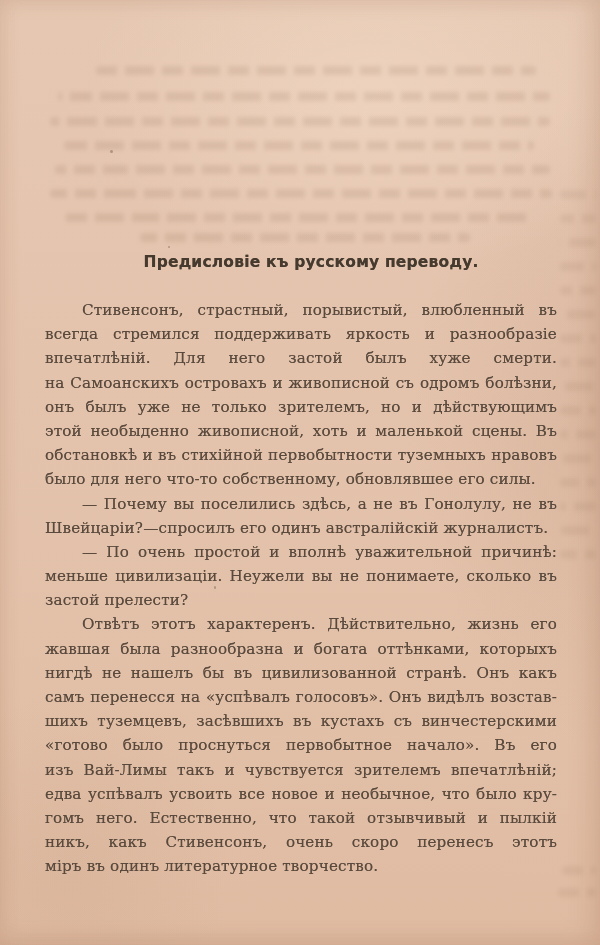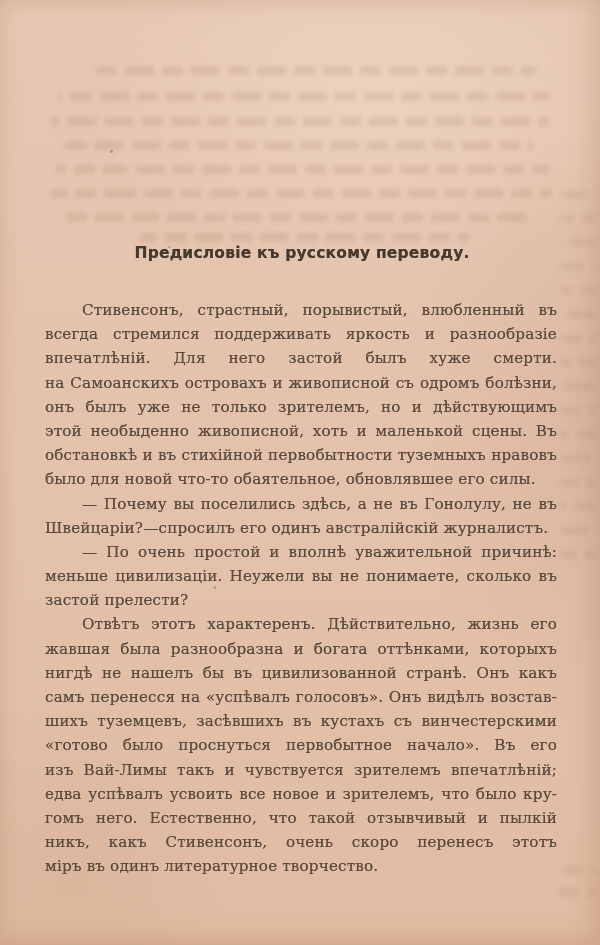--- a/index.html
+++ b/index.html
@@ -45,21 +45,21 @@
     border-radius: 50%;
     background: #6e594a;
     opacity: 0.45;
   }
 
   .heading {
     position: absolute;
     top: 242px;
     left: 45px;
     width: 512px;
-    margin: 1px;
+    margin: 10px;
     text-align: center;
     font-family: "DejaVu Sans", sans-serif;
     font-weight: bold;
     font-size: 15.5px;
     line-height: 20px;
     letter-spacing: 0.2px;
     color: #463a2f;
     text-shadow: 0 0 0.5px rgba(70,58,47,0.75);
   }
 
@@ -125,38 +125,38 @@
 
   <div id="body-text" class="body-text">
       <div class="paragraph">
         <div class="line first">Стивенсонъ, страстный, порывистый, влюбленный въ жизнь,</div>
         <div class="line">всегда стремился поддерживать яркость и разнообразіе своихъ</div>
         <div class="line">впечатлѣній. Для него застой былъ хуже смерти. Поселившись</div>
         <div class="line">на Самоанскихъ островахъ и живописной съ одромъ болѣзни,</div>
         <div class="line">онъ былъ уже не только зрителемъ, но и дѣйствующимъ лицомъ</div>
         <div class="line">этой необыденно живописной, хоть и маленькой сцены. Въ новой</div>
         <div class="line">обстановкѣ и въ стихійной первобытности туземныхъ нравовъ</div>
-        <div class="line plast">было для новой что-то обаятельное, обновлявшее его силы.</div>
+        <div class="line plast">было для него что-то собственному, обновлявшее его силы.</div>
       </div>
       <div class="paragraph">
         <div class="line first">— Почему вы поселились здѣсь, а не въ Гонолулу, не въ</div>
         <div class="line plast">Швейцаріи?—спросилъ его одинъ австралійскій журналистъ.</div>
       </div>
       <div class="paragraph">
         <div class="line first">— По очень простой и вполнѣ уважительной причинѣ: здѣсь</div>
         <div class="line">меньше цивилизаціи. Неужели вы не понимаете, сколько въ</div>
         <div class="line plast">застой прелести?</div>
       </div>
       <div class="paragraph">
         <div class="line first">Отвѣтъ этотъ характеренъ. Дѣйствительно, жизнь его окру-</div>
         <div class="line">жавшая была разнообразна и богата оттѣнками, которыхъ онъ</div>
         <div class="line">нигдѣ не нашелъ бы въ цивилизованной странѣ. Онъ какъ будто</div>
         <div class="line">самъ перенесся на «успѣвалъ голосовъ». Онъ видѣлъ возстав-</div>
         <div class="line">шихъ туземцевъ, засѣвшихъ въ кустахъ съ винчестерскими ка-</div>
         <div class="line">«готово было проснуться первобытное начало». Въ его письмахъ</div>
         <div class="line">изъ Вай-Лимы такъ и чувствуется зрителемъ впечатлѣній; онъ</div>
-        <div class="line">едва успѣвалъ усвоить все новое и зрителемъ, что было кру-</div>
+        <div class="line">едва успѣвалъ усвоить все новое и необычное, что было кру-</div>
         <div class="line">гомъ него. Естественно, что такой отзывчивый и пылкій худож-</div>
         <div class="line">никъ, какъ Стивенсонъ, очень скоро перенесъ этотъ невѣдомый</div>
         <div class="line plast">міръ въ одинъ литературное творчество.</div>
       </div>
     </div>
 </div>
 
 </body></html>

